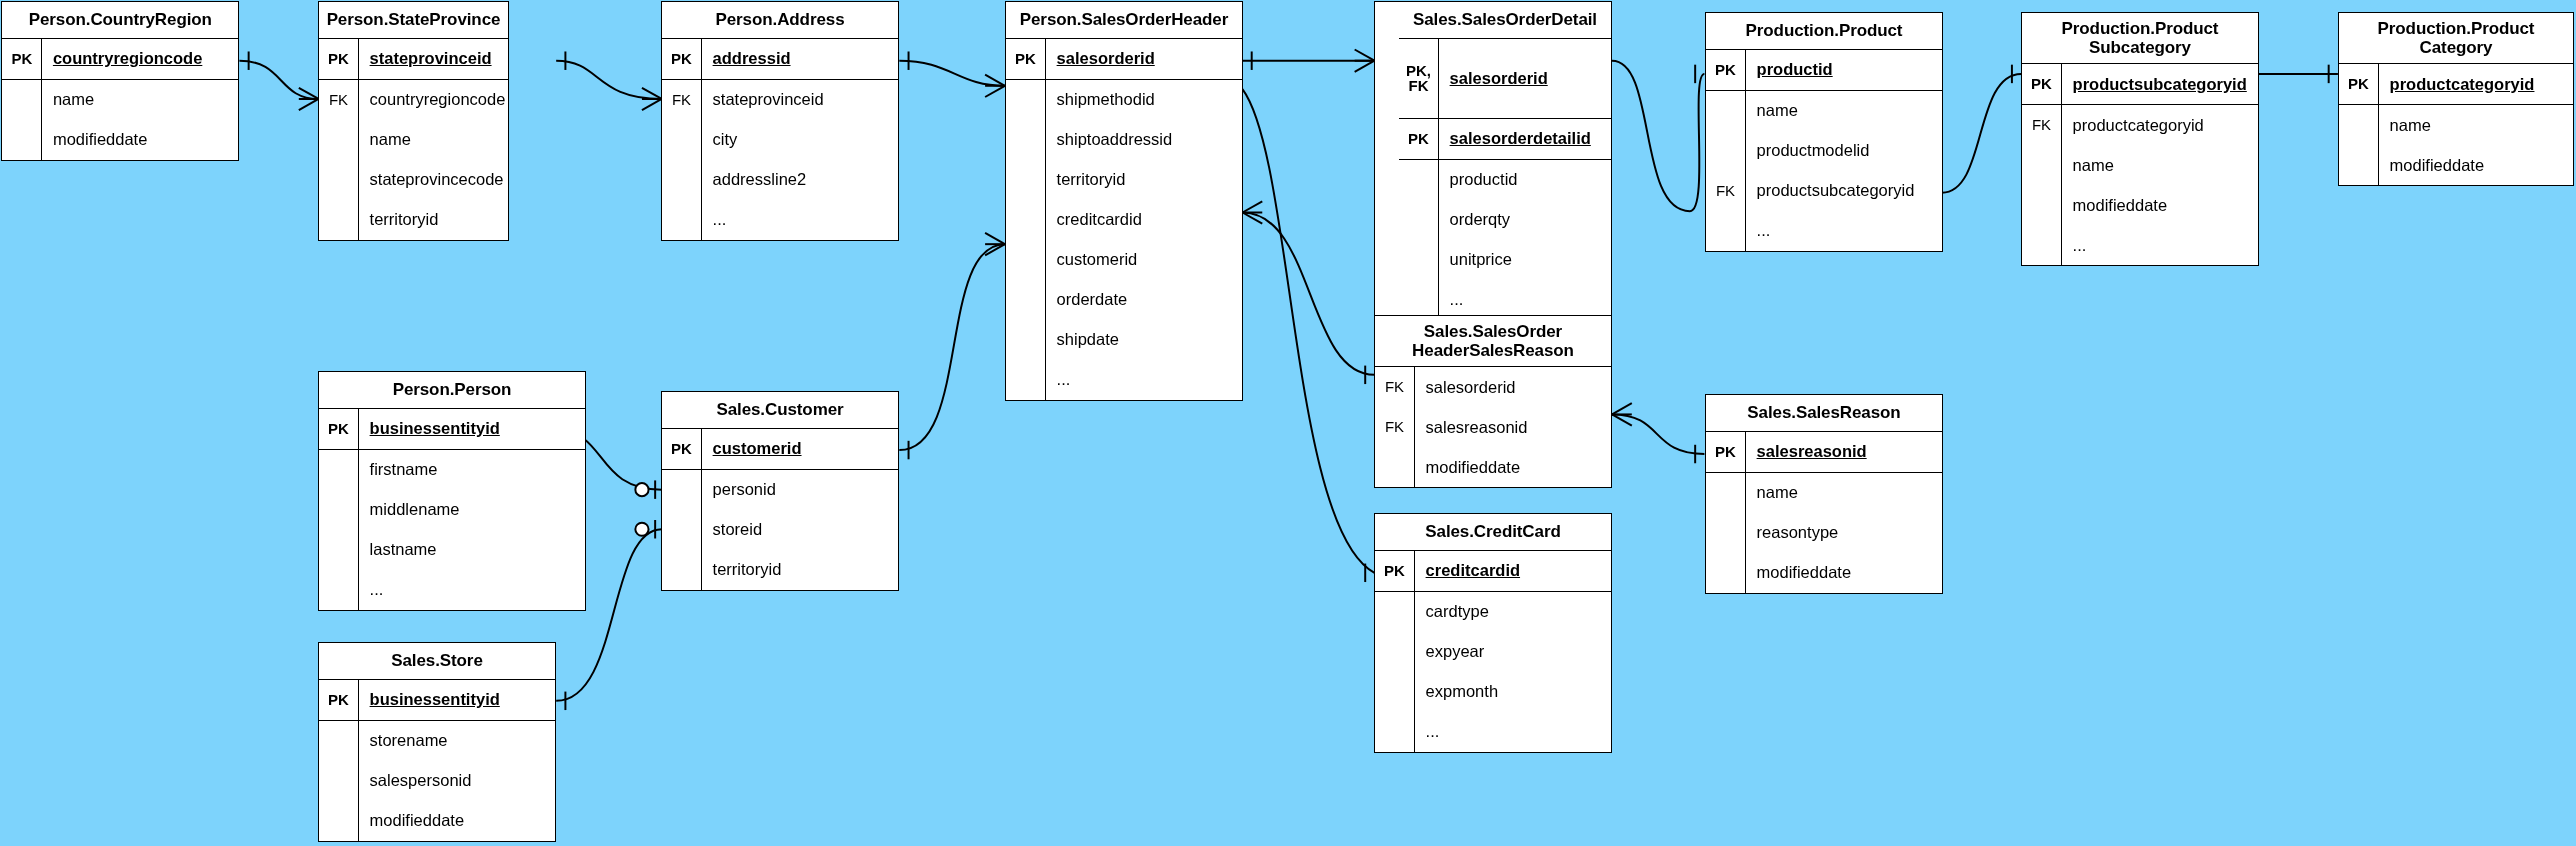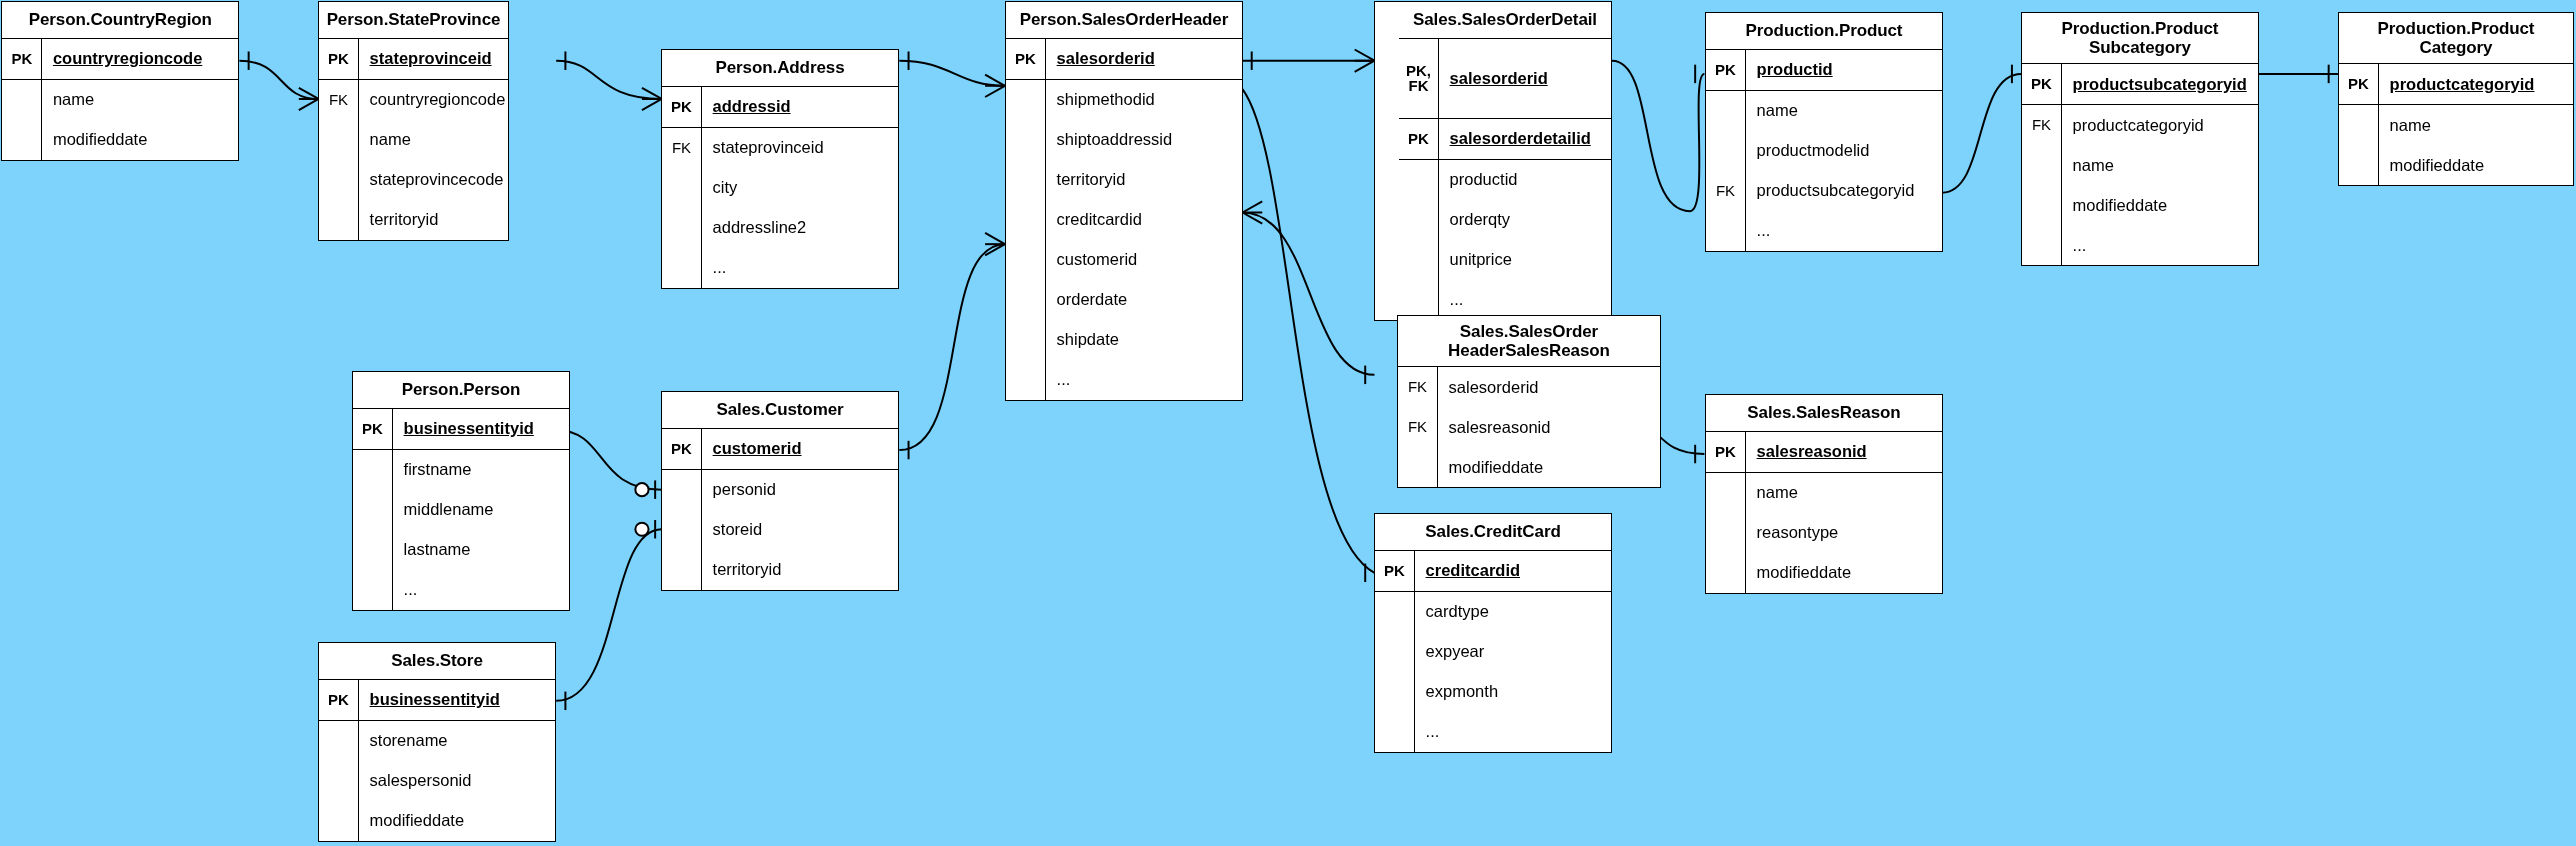--- a/index.html
+++ b/index.html
@@ -234,21 +234,21 @@
           <div class="attr-name">stateprovincecode</div>
         </div>
         <div class="attr-row">
           <div class="attr-key">
             <span></span>
           </div>
           <div class="attr-name">territoryid</div>
         </div>
       </div>
     </div>
-    <div class="entity" style="left: 661px; top: 1.3px; width: 238px; min-height: 238px; margin-top: 48px;">
+    <div class="entity" style="left: 661px; top: 1.3px; width: 238px; min-height: 238px;">
       <div class="entity-title">
         <div>Person.Address</div>
       </div>
       <div class="attr-group grp-pk">
         <div class="attr-row">
           <div class="attr-key pk">
             <span>PK</span>
           </div>
           <div class="attr-name pk">addressid</div>
         </div>
@@ -491,21 +491,21 @@
           <div class="attr-name">name</div>
         </div>
         <div class="attr-row">
           <div class="attr-key">
             <span></span>
           </div>
           <div class="attr-name">modifieddate</div>
         </div>
       </div>
     </div>
-    <div class="entity" style="left: 318px; top: 371px; width: 218px; min-height: 238px; margin-left: 34px;">
+    <div class="entity" style="left: 318px; top: 371px; width: 268px; min-height: 238px;">
       <div class="entity-title">
         <div>Person.Person</div>
       </div>
       <div class="attr-group grp-pk">
         <div class="attr-row">
           <div class="attr-key pk">
             <span>PK</span>
           </div>
           <div class="attr-name pk">businessentityid</div>
         </div>
@@ -596,21 +596,21 @@
           <div class="attr-name">salespersonid</div>
         </div>
         <div class="attr-row">
           <div class="attr-key">
             <span></span>
           </div>
           <div class="attr-name">modifieddate</div>
         </div>
       </div>
     </div>
-    <div class="entity" style="left: 1374px; top: 315px; width: 264px; min-height: 158px; margin-left: 23px;">
+    <div class="entity" style="left: 1374px; top: 315px; width: 238px; min-height: 158px;">
       <div class="entity-title two-line">
         <div>Sales.SalesOrder</div>
         <div>HeaderSalesReason</div>
       </div>
       <div class="attr-group grp-body">
         <div class="attr-row">
           <div class="attr-key">
             <span>FK</span>
           </div>
           <div class="attr-name">salesorderid</div>

